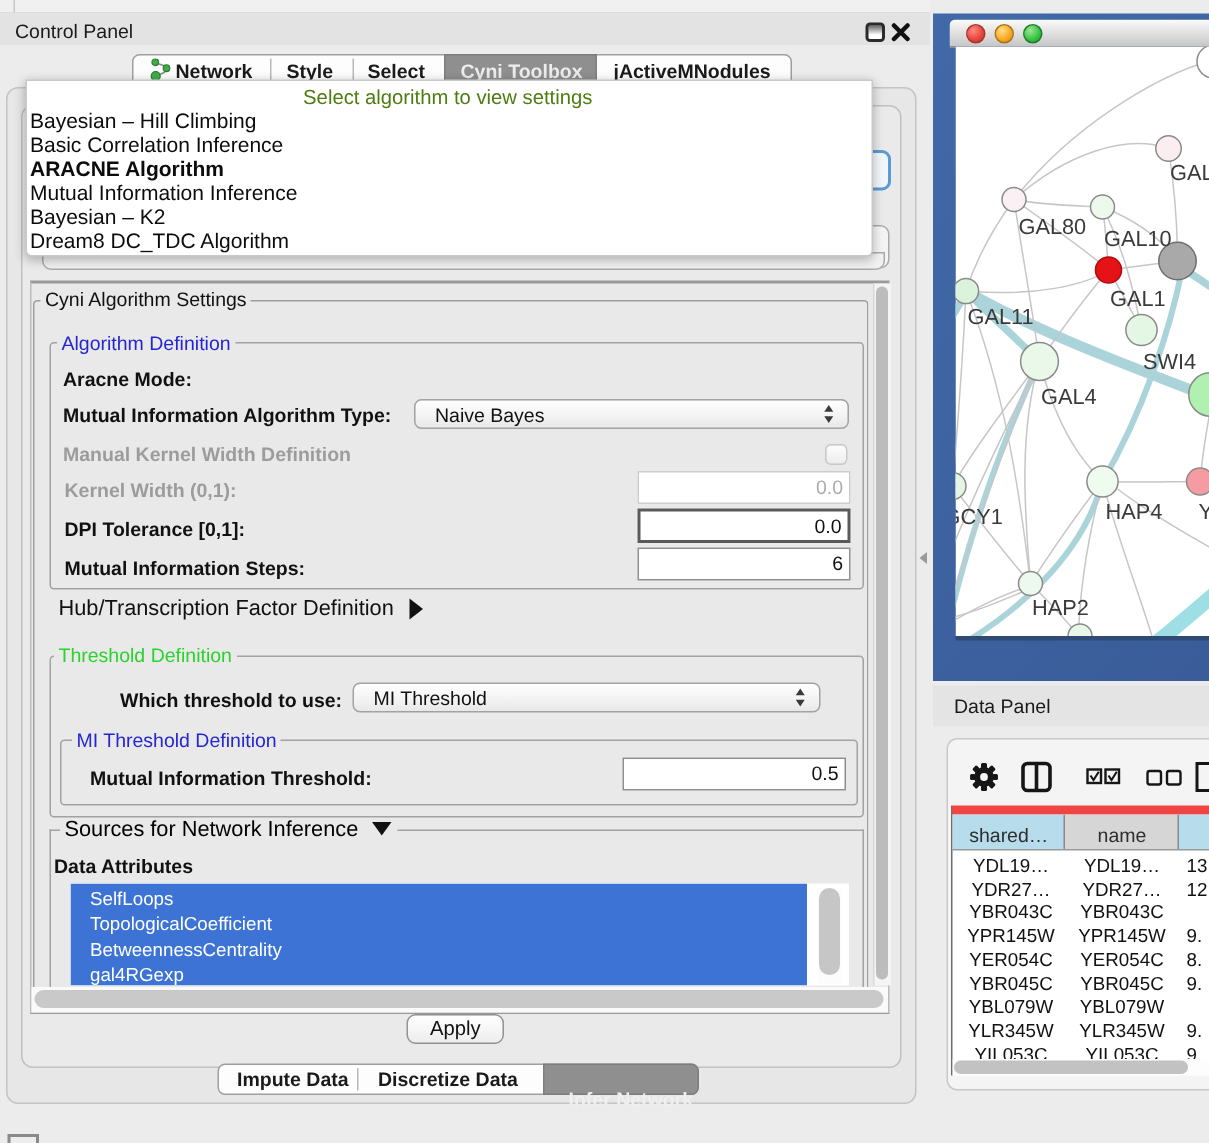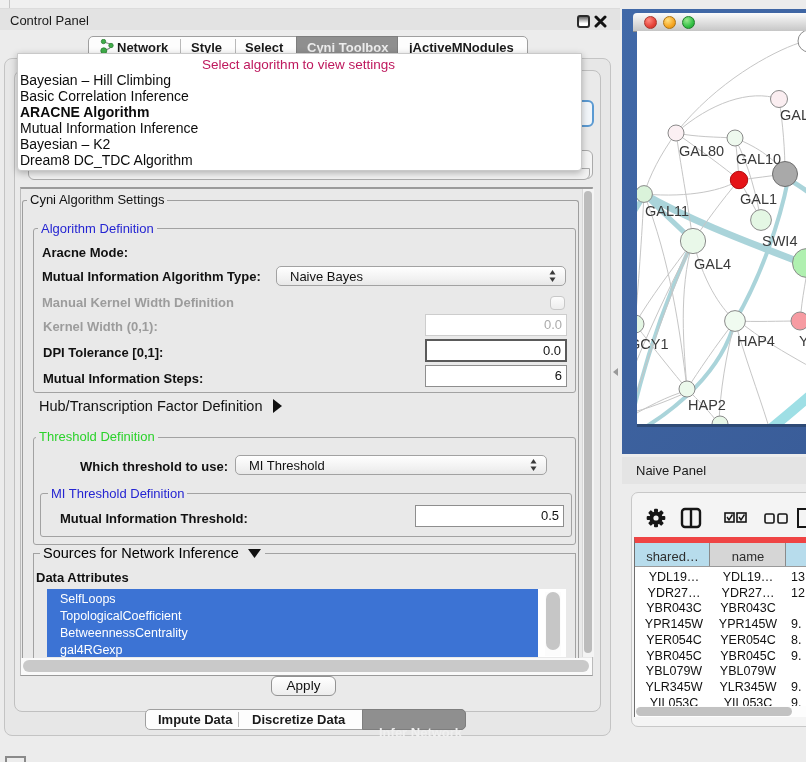--- a/index.html
+++ b/index.html
@@ -135,21 +135,21 @@
   <div class="abs" style="left:191px;top:40px;font-size:13px;font-weight:bold;color:#1a1a1a;">Style</div>
   <div class="abs" style="left:245px;top:40px;font-size:13px;font-weight:bold;color:#1a1a1a;">Select</div>
   <div class="abs" style="left:307px;top:40px;font-size:13px;font-weight:bold;color:#ededed;">Cyni Toolbox</div>
   <div class="abs" style="left:409px;top:40px;font-size:13px;font-weight:bold;color:#1a1a1a;">jActiveMNodules</div>
 
   <div class="abs" style="left:575px;top:100px;width:15px;height:23px;border:2.5px solid #5b9ad2;border-radius:6px;background:#f2f6fa;"></div>
   <div class="abs" style="left:560px;top:150px;width:31px;height:27px;border:1px solid #aaa;border-radius:6px;background:#f4f4f4;"></div>
   <div class="abs" style="left:28px;top:168px;width:560px;height:10px;border:1px solid #aaa;border-radius:0 0 6px 6px;background:#f1f1f1;"></div>
 
   <div class="abs" style="left:17px;top:53px;width:563px;height:116px;background:#fff;border:1px solid #c9c9c9;box-shadow:0 2px 7px rgba(0,0,0,0.28);border-radius:0 0 4px 4px;"></div>
-  <div class="abs" style="left:17px;top:57px;width:563px;text-align:center;font-size:13.5px;color:#be185d;">Select algorithm to view settings</div>
+  <div class="abs" style="left:17px;top:57px;width:563px;text-align:center;font-size:13.5px;color:#4d7c0f;">Select algorithm to view settings</div>
   <div class="abs" style="left:20px;top:72px;font-size:14px;color:#0c0c0c;line-height:16px;">
     Bayesian – Hill Climbing<br>
     Basic Correlation Inference<br>
     <span class="bold">ARACNE Algorithm</span><br>
     Mutual Information Inference<br>
     Bayesian – K2<br>
     Dream8 DC_TDC Algorithm
   </div>
 
   <svg class="abs" style="left:612px;top:367px;" width="7" height="10" viewBox="0 0 7 10">
@@ -239,21 +239,21 @@
       <text x="629" y="349">GCY1</text>
       <text x="737" y="346">HAP4</text>
       <text x="799" y="346">Y</text>
       <text x="688" y="410">HAP2</text>
     </g>
   </svg>
 
   <div class="abs" style="left:637px;top:424px;width:169px;height:3px;background:#2e4a75;"></div>
 
   <div class="abs" style="left:622px;top:457px;width:184px;height:27px;background:#e4e4e4;"></div>
-  <div class="abs" style="left:636px;top:463px;font-size:13px;color:#1a1a1a;">Naive Panel</div>
+  <div class="abs" style="left:636px;top:463px;font-size:13px;color:#1a1a1a;">Data Panel</div>
 
   <div class="abs" style="left:631px;top:492px;width:185px;height:233px;background:#f4f4f4;border:1px solid #c8c8c8;border-radius:7px;"></div>
 
   <svg class="abs" style="left:645px;top:507px;" width="165" height="24" viewBox="0 0 165 24">
 
     <g transform="translate(11,11)">
       <g fill="#161616">
         <circle r="6.6"></circle>
         <g>
           <rect x="-2" y="-9.3" width="4" height="3.6" rx="1"></rect>

